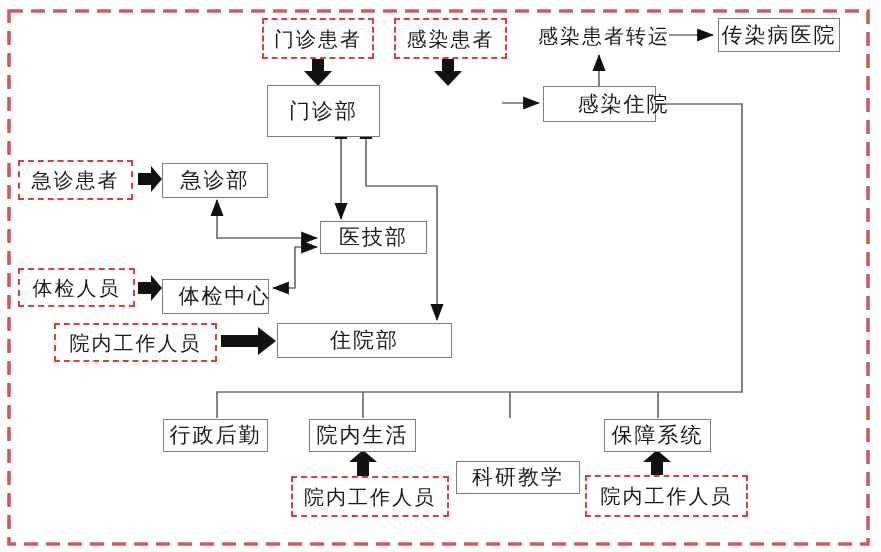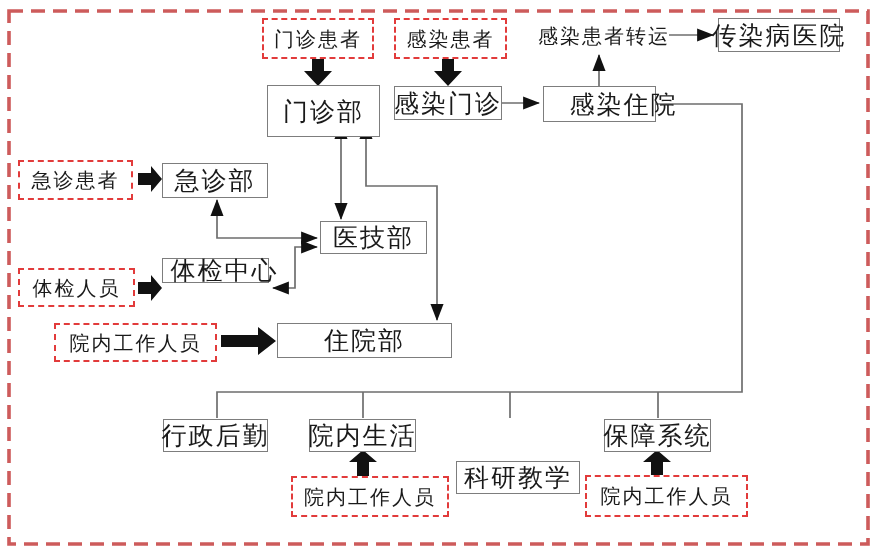--- a/index.html
+++ b/index.html
@@ -3,21 +3,21 @@
 <meta charset="utf-8">
 <style>
   html,body{margin:0;padding:0;background:#ffffff;}
   .canvas{
     position:relative;width:881px;height:552px;background:#ffffff;overflow:hidden;
     font-family:"Liberation Serif","DejaVu Serif",serif;color:#1a1a1a;
   }
   .layer{position:absolute;left:0;top:0;}
   .node{
     position:absolute;display:flex;align-items:center;justify-content:center;
-    background:#ffffff;font-size:25px;letter-spacing:2px;line-height:1;
+    background:#ffffff;font-size:21px;letter-spacing:2px;line-height:1;
     white-space:nowrap;box-sizing:border-box;
   }
   .solid{border:1.6px solid #7d7d7d;}
   .dashed{border:2px dashed #e23b3b;font-size:20px;}
   .plain{background:transparent;font-size:20px;}
   .conn{fill:none;stroke:#6e6e6e;stroke-width:1.7;}
   .blockarrow{fill:#111111;stroke:none;}
 </style>
 </head>
 <body>
@@ -56,26 +56,25 @@
 
   <div class="node dashed" style="left:262px;top:18px;width:112px;height:41px;">门诊患者</div>
   <div class="node dashed" style="left:394px;top:18px;width:113px;height:41px;">感染患者</div>
   <div class="node dashed" style="left:18px;top:160px;width:115px;height:40px;">急诊患者</div>
   <div class="node dashed" style="left:18px;top:268px;width:117px;height:39px;">体检人员</div>
   <div class="node dashed" style="left:54px;top:323px;width:163px;height:39px;">院内工作人员</div>
   <div class="node dashed" style="left:291px;top:476px;width:158px;height:41px;">院内工作人员</div>
   <div class="node dashed" style="left:585px;top:475px;width:163px;height:42px;">院内工作人员</div>
 
   <div class="node solid" style="left:267px;top:85px;width:113px;height:52px;">门诊部</div>
-  <div class="node solid" style="left:394px;top:86px;width:108px;height:34px;">感染门诊</div>
   <div class="node solid" style="left:543px;top:86px;width:113px;height:36px;padding-left:48px;">感染住院</div>
   <div class="node plain" style="left:538px;top:23px;width:132px;height:26px;">感染患者转运</div>
   <div class="node solid" style="left:718px;top:18px;width:122px;height:34px;">传染病医院</div>
   <div class="node solid" style="left:162px;top:163px;width:106px;height:35px;">急诊部</div>
   <div class="node solid" style="left:320px;top:221px;width:107px;height:33px;">医技部</div>
-  <div class="node solid" style="left:162px;top:258px;width:107px;height:25px;padding-left:18px;">体检中心</div>
+  <div class="node solid" style="left:162px;top:279px;width:107px;height:35px;padding-left:18px;">体检中心</div>
   <div class="node solid" style="left:277px;top:323px;width:175px;height:35px;">住院部</div>
   <div class="node solid" style="left:309px;top:419px;width:107px;height:33px;">院内生活</div>
   <div class="node solid" style="left:163px;top:419px;width:105px;height:33px;">行政后勤</div>
   <div class="node solid" style="left:456px;top:419px;width:124px;height:33px;margin-top:42px;">科研教学</div>
   <div class="node solid" style="left:604px;top:419px;width:107px;height:33px;">保障系统</div>
 
 </div>
 
 </body></html>

